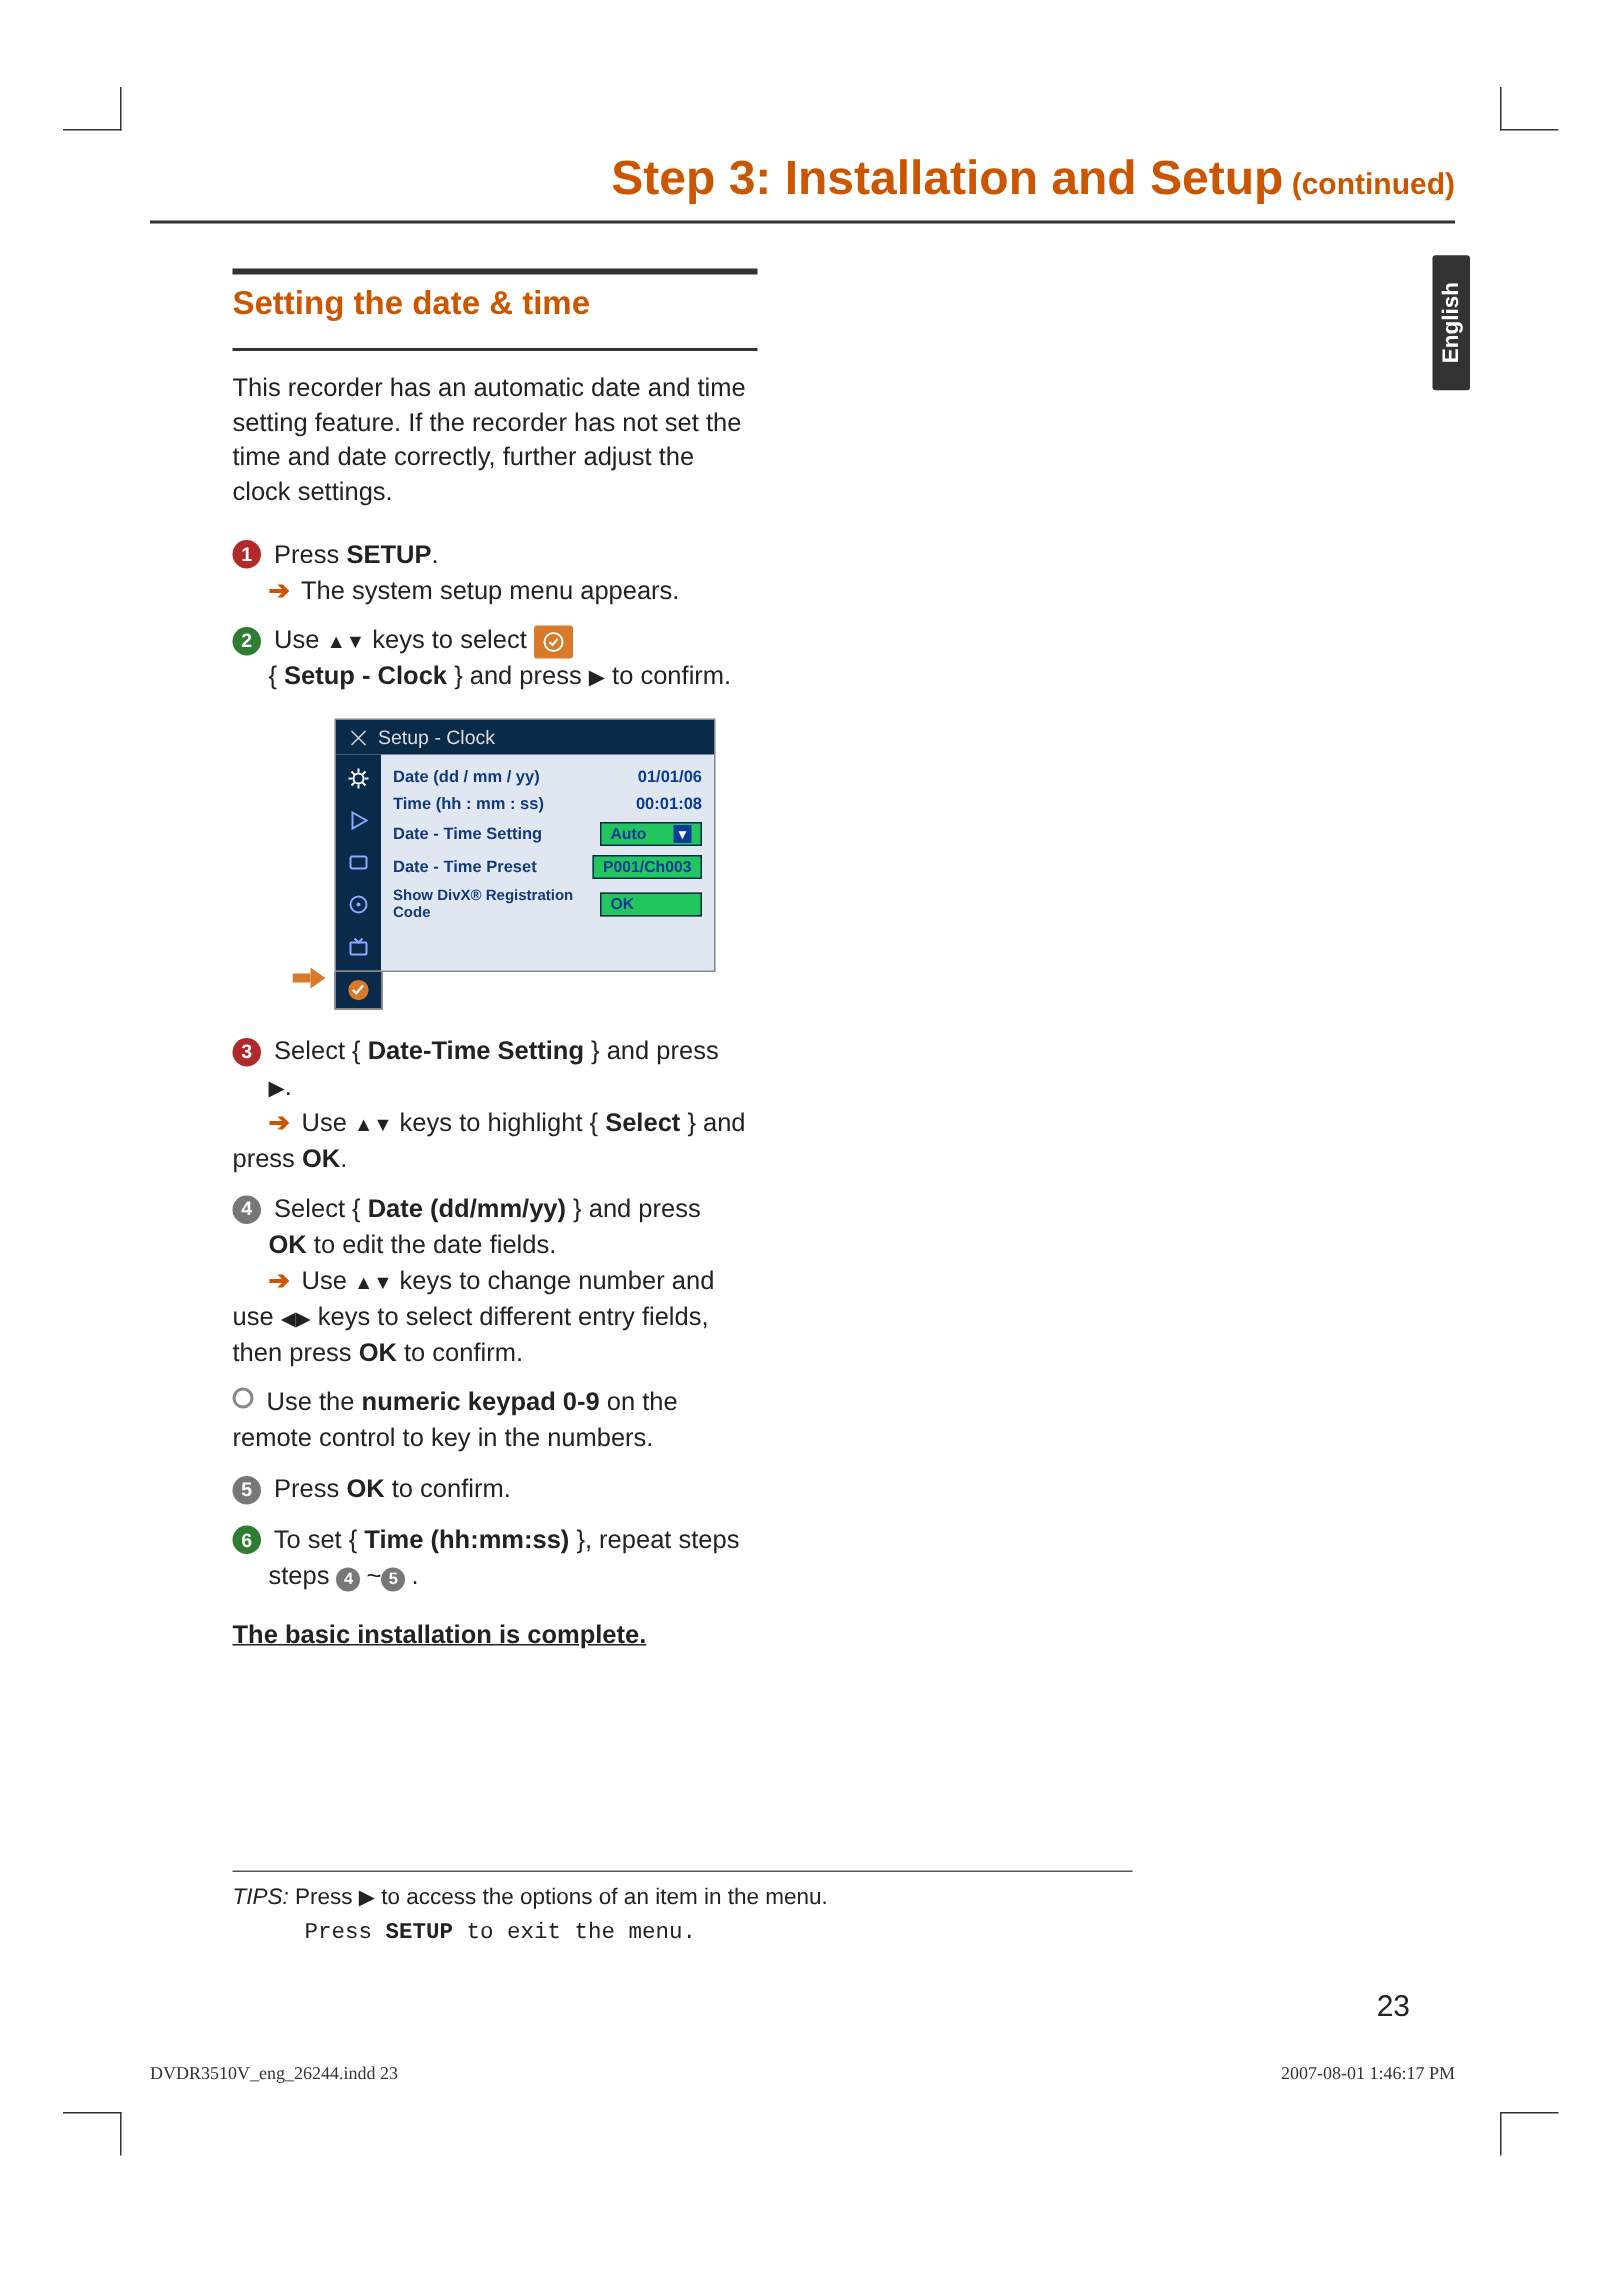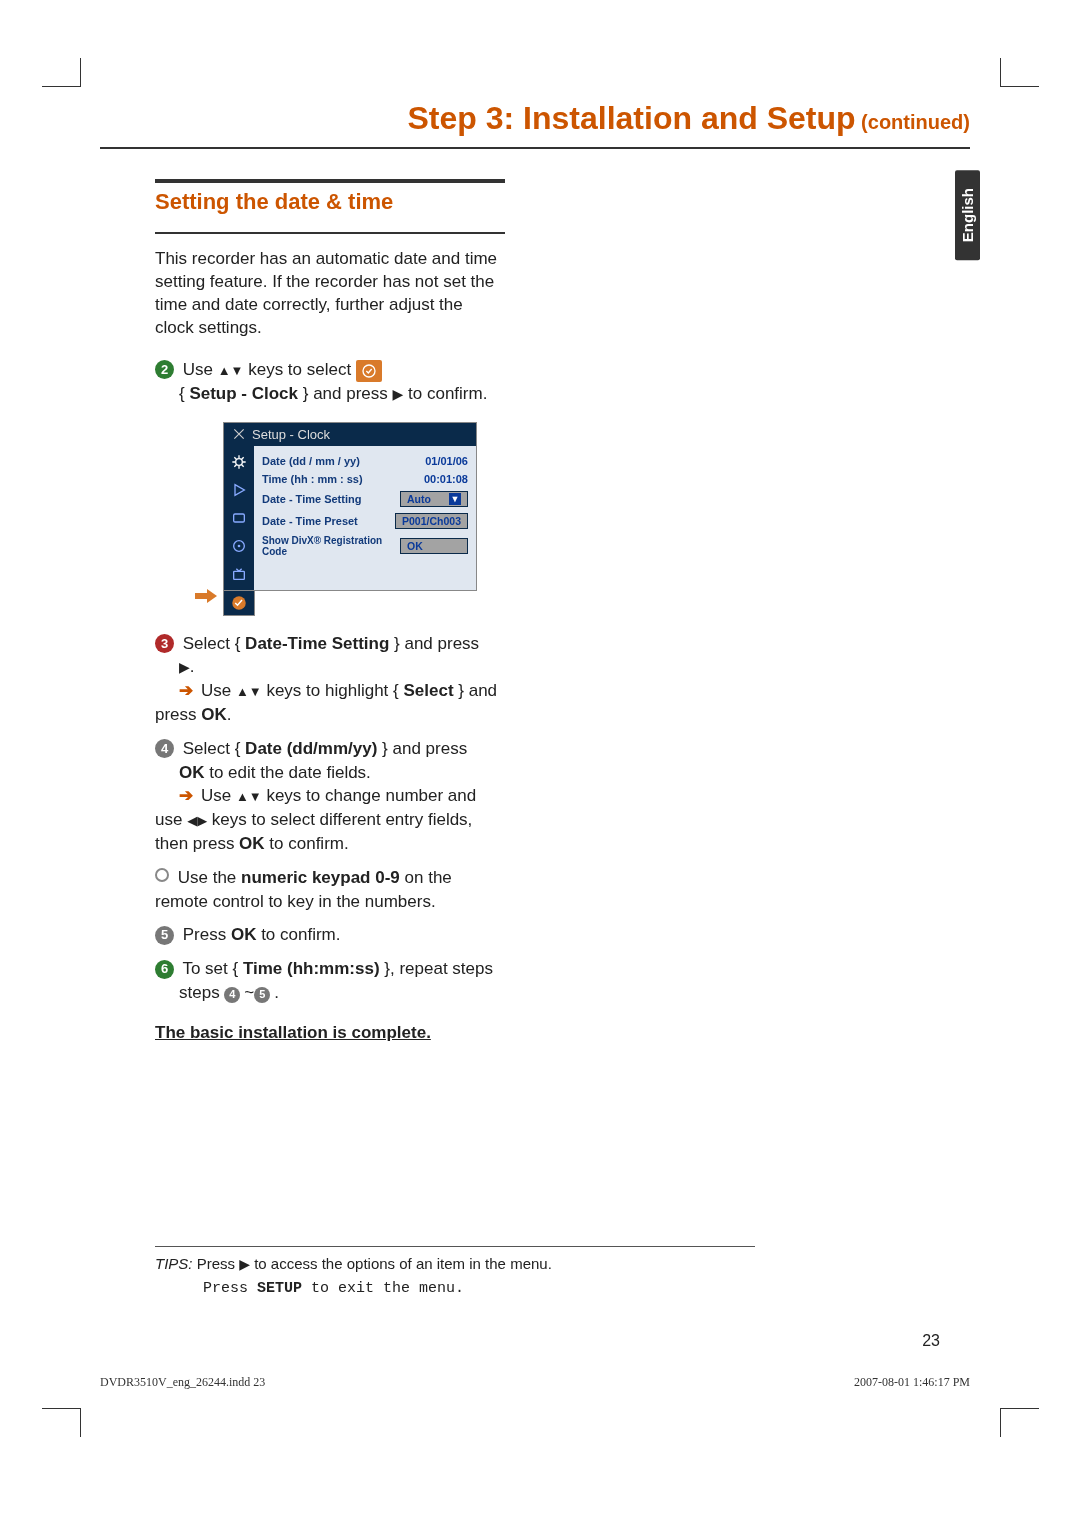--- a/index.html
+++ b/index.html
@@ -180,21 +180,21 @@
     padding: 3px 2px;
     color: #123a7a;
     font-weight: bold;
     font-size: 11px;
   }
   .osd-row .val { color: #0a3a9a; font-weight: bold; }
   .osd-row.highlight .lbl { }
   .val-box {
     border: 1px solid #0a2a4a;
     padding: 1px 6px;
-    background: #a3a3a3;
+    background: #22c55e;
     color: #0a3a9a;
     font-size: 10.5px;
     min-width: 54px;
     display: inline-flex;
     align-items: center;
     justify-content: space-between;
     gap: 4px;
   }
   .val-box .dd {
     width: 12px; height: 12px;
@@ -225,21 +225,21 @@
     border-top: 1px solid #555;
     padding-top: 6px;
     width: 600px;
   }
   .tips .lbl { font-style: italic; font-weight: normal; }
 
   .pagenum {
     position: absolute;
     bottom: 50px;
     right: 30px;
-    font-size: 16px;
+    font-size: 20px;
   }
 
   .footer-meta {
     position: absolute;
     bottom: 10px;
     left: 0px;
     width: 870px;
     display: flex;
     justify-content: space-between;
     font-family: "Times New Roman", serif;
@@ -263,20 +263,28 @@
   </div>
 
   <div class="lang-tab">English</div>
 
   <div class="content">
 
     <div class="section-heading">Setting the date &amp; time</div>
 
     <p class="intro">This recorder has an automatic date and time setting feature. If the recorder has not set the time and date correctly, further adjust the clock settings.</p>
 
+    <div class="step">
+      <span class="bullet red">1</span>
+      <span>Press </span><b>SETUP</b><span>.</span><br>
+      <span style="margin-left:24px;">
+        <span class="arrow-result">➔</span>
+        <span>The system setup menu appears.</span>
+      </span>
+    </div>
 
     <div class="step">
       <span class="bullet green">2</span>
       <span>Use </span><span class="tri-up"></span><span class="tri-down"></span><span> keys to select </span>
       <span class="icon-check">
         <svg viewBox="0 0 24 24">
             <circle cx="12" cy="12" r="9" fill="none" stroke="#fff" stroke-width="2"></circle>
             <path d="M8 12 l3 3 l5 -6" fill="none" stroke="#fff" stroke-width="2"></path>
           </svg>
       </span><br>

